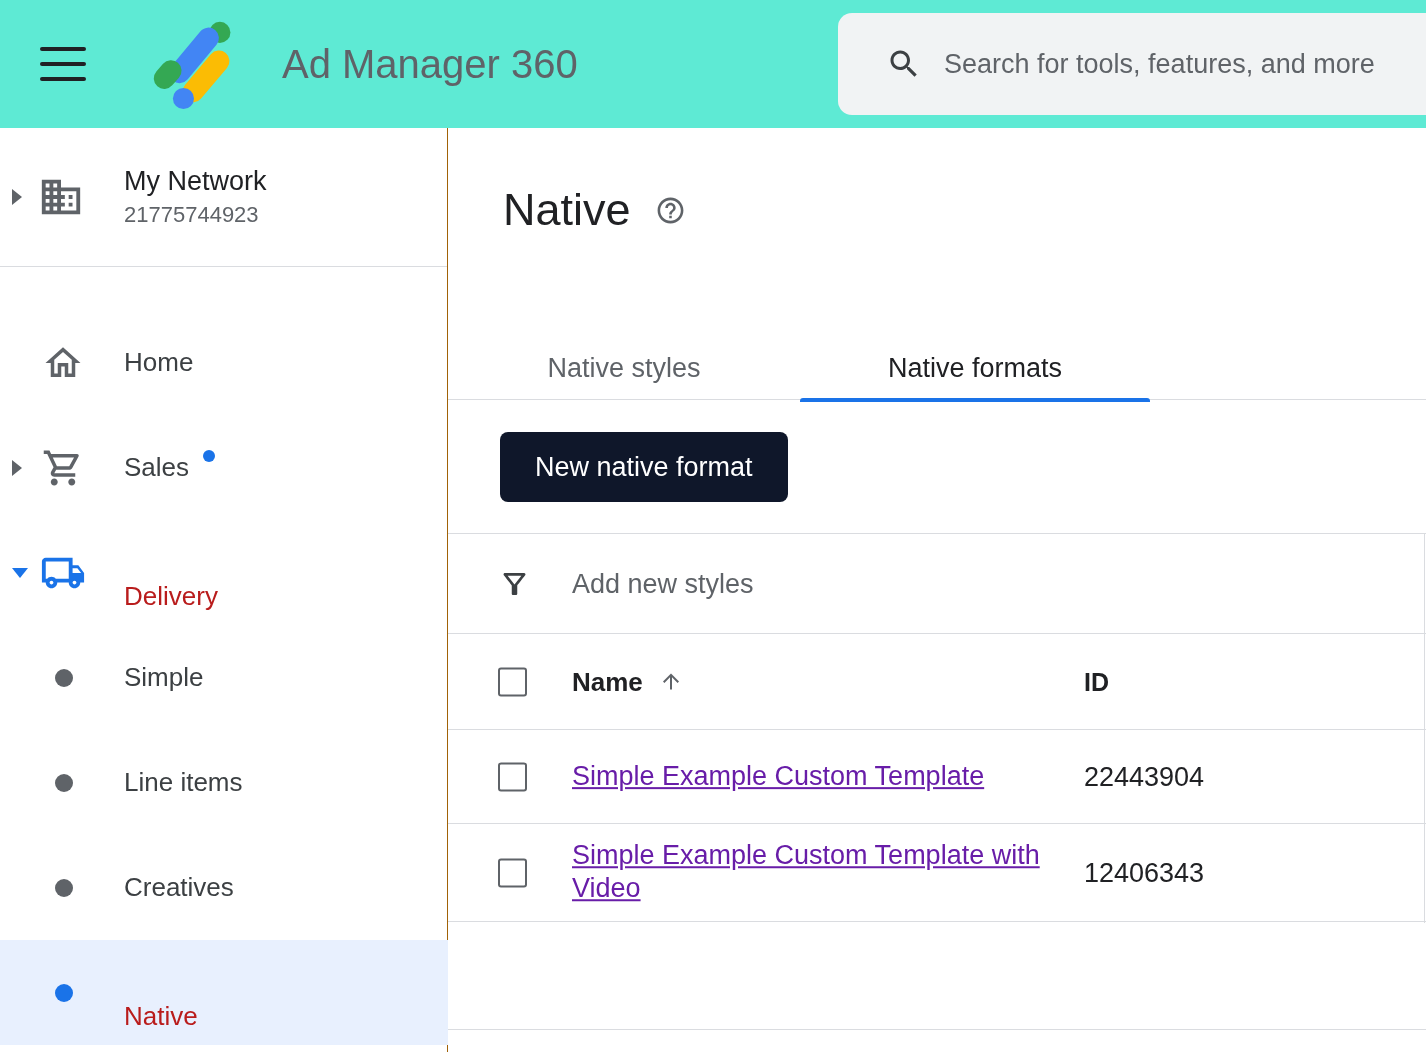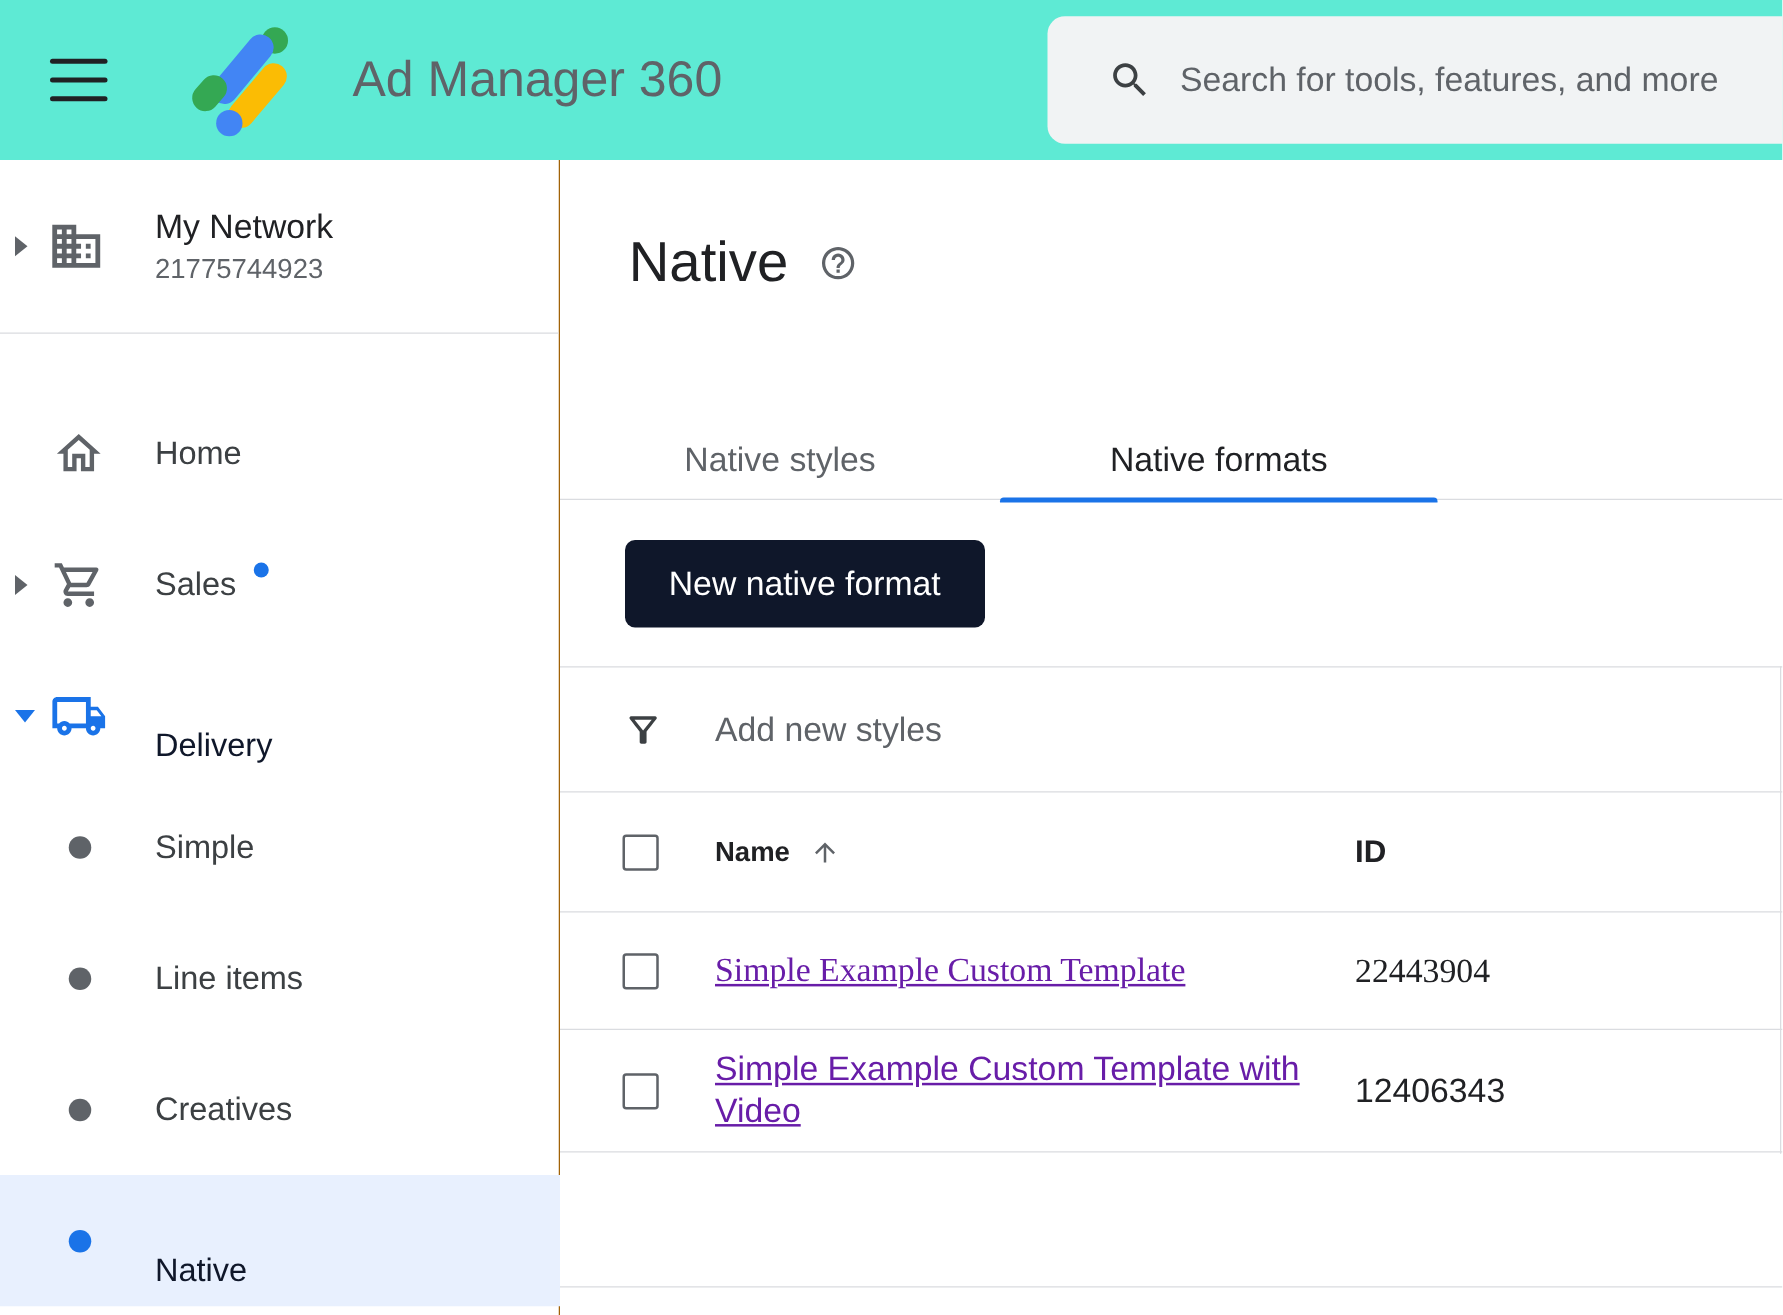--- a/index.html
+++ b/index.html
@@ -39,21 +39,21 @@
   .network-id { font-size:22px; color:#5f6368; margin-top:5px; }
 
   .nav { padding-top:43px; }
   .nav-item { height:105px; position:relative; display:flex; align-items:center;
     cursor:pointer; width:548px; }
   .nav-item .lead { position:absolute; left:12px; }
   .nav-item .icn { position:absolute; left:40px; width:46px; display:flex; justify-content:center; }
   .nav-item .bullet { position:absolute; left:55px; width:18px; height:18px;
     border-radius:50%; background:#5f6368; }
   .nav-item .lbl { margin-left:124px; font-size:26px; color:#3c4043; }
-  .nav-item.blue .lbl { color:#0f172a;margin-top:48px; }
+  .nav-item.blue .lbl { color:#b91c1c;margin-top:48px; }
   .nav-item.selected { width:527px; background:#e8f0fe; border-radius:0 53px 53px 0; }
   .nav-item.selected .bullet { background:#1a73e8; }
   .badge-dot { width:12px; height:12px; border-radius:50%; background:#1a73e8;
     margin-left:14px; transform:translateY(-12px); }
 
   
   .page-title-row { position:absolute; top:56px; left:55px; display:flex; align-items:center; gap:24px; }
   .page-title { font-size:45px; font-weight:400; color:#202124; }
   .help-btn { background:none; border:none; cursor:pointer; display:flex; padding:0; }
 
@@ -74,26 +74,26 @@
     border-top:1px solid #dadce0; border-bottom:1px solid #dadce0; }
   .filter-row .funnel { position:absolute; left:50px; top:50%; transform:translateY(-50%);
     background:none; border:none; cursor:pointer; display:flex; padding:0; }
   .filter-row .filter-label { position:absolute; left:124px; top:50%; transform:translateY(-50%);
     font-size:27px; color:#5f6368; cursor:pointer; }
 
   .thead { position:absolute; top:506px; left:0; right:0; height:96px; border-bottom:1px solid #dadce0; }
   .checkbox { position:absolute; left:50px; top:50%; transform:translateY(-50%);
     width:29px; height:29px; border:2px solid #5f6368; border-radius:3px; background:#fff; cursor:pointer; }
   .col-name-h { position:absolute; left:124px; top:50%; transform:translateY(-50%);
-    display:flex; align-items:center; gap:16px; font-size:22px; font-weight:700; color:#202124; cursor:pointer; }
+    display:flex; align-items:center; gap:16px; font-size:26px; font-weight:700; color:#202124; cursor:pointer; }
   .col-id-h { position:absolute; left:636px; top:50%; transform:translateY(-50%);
     font-size:25px; font-weight:700; color:#202124; cursor:pointer; }
 
   .trow { position:absolute; left:0; right:0; border-bottom:1px solid #dadce0; }
-  .trow.r1 { top:602px; height:94px;font-family:Liberation Serif, serif; }
+  .trow.r1 { top:602px; height:94px; }
   .trow.r2 { top:696px; height:98px; }
   .cell-name { position:absolute; left:124px; top:50%; transform:translateY(-50%);
     font-size:27px; width:470px; line-height:1.25; }
   .cell-name a { color:#681da8; text-decoration:underline; cursor:pointer; }
   .cell-id { position:absolute; left:636px; top:50%; transform:translateY(-50%);
     font-size:27px; color:#202124; }
 
   .bottom-line { position:absolute; top:901px; left:0; right:0; border-top:1px solid #dadce0; }
   .table-right-edge { position:absolute; top:405px; right:1px; height:390px; width:0;
     border-right:1px solid #dadce0; }

